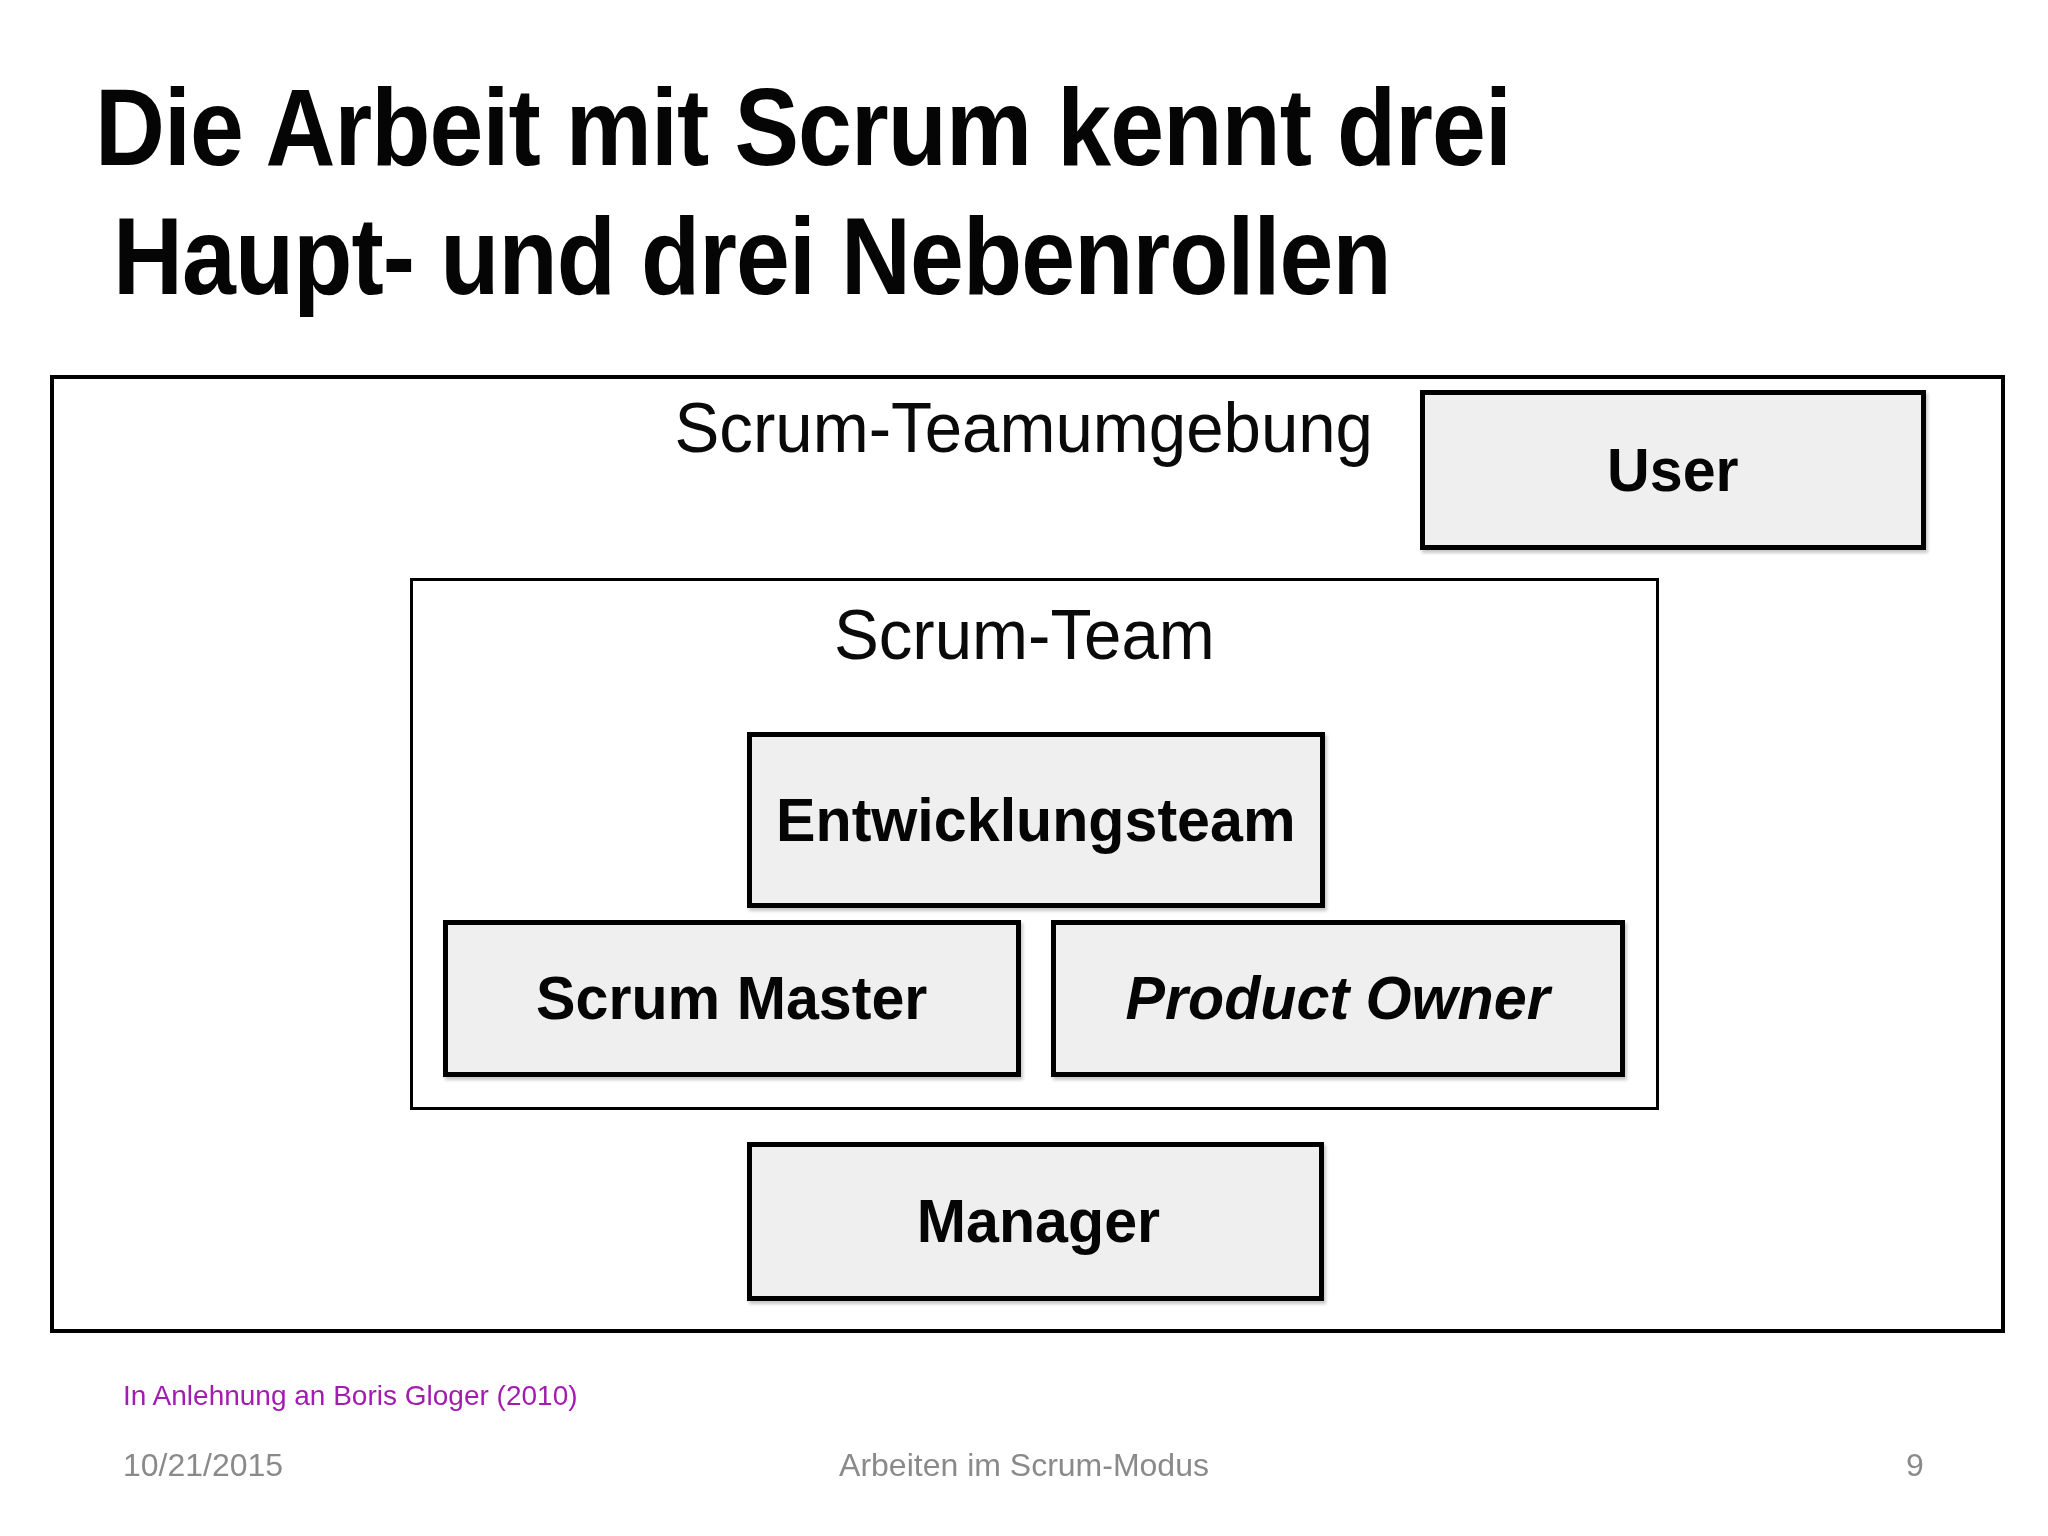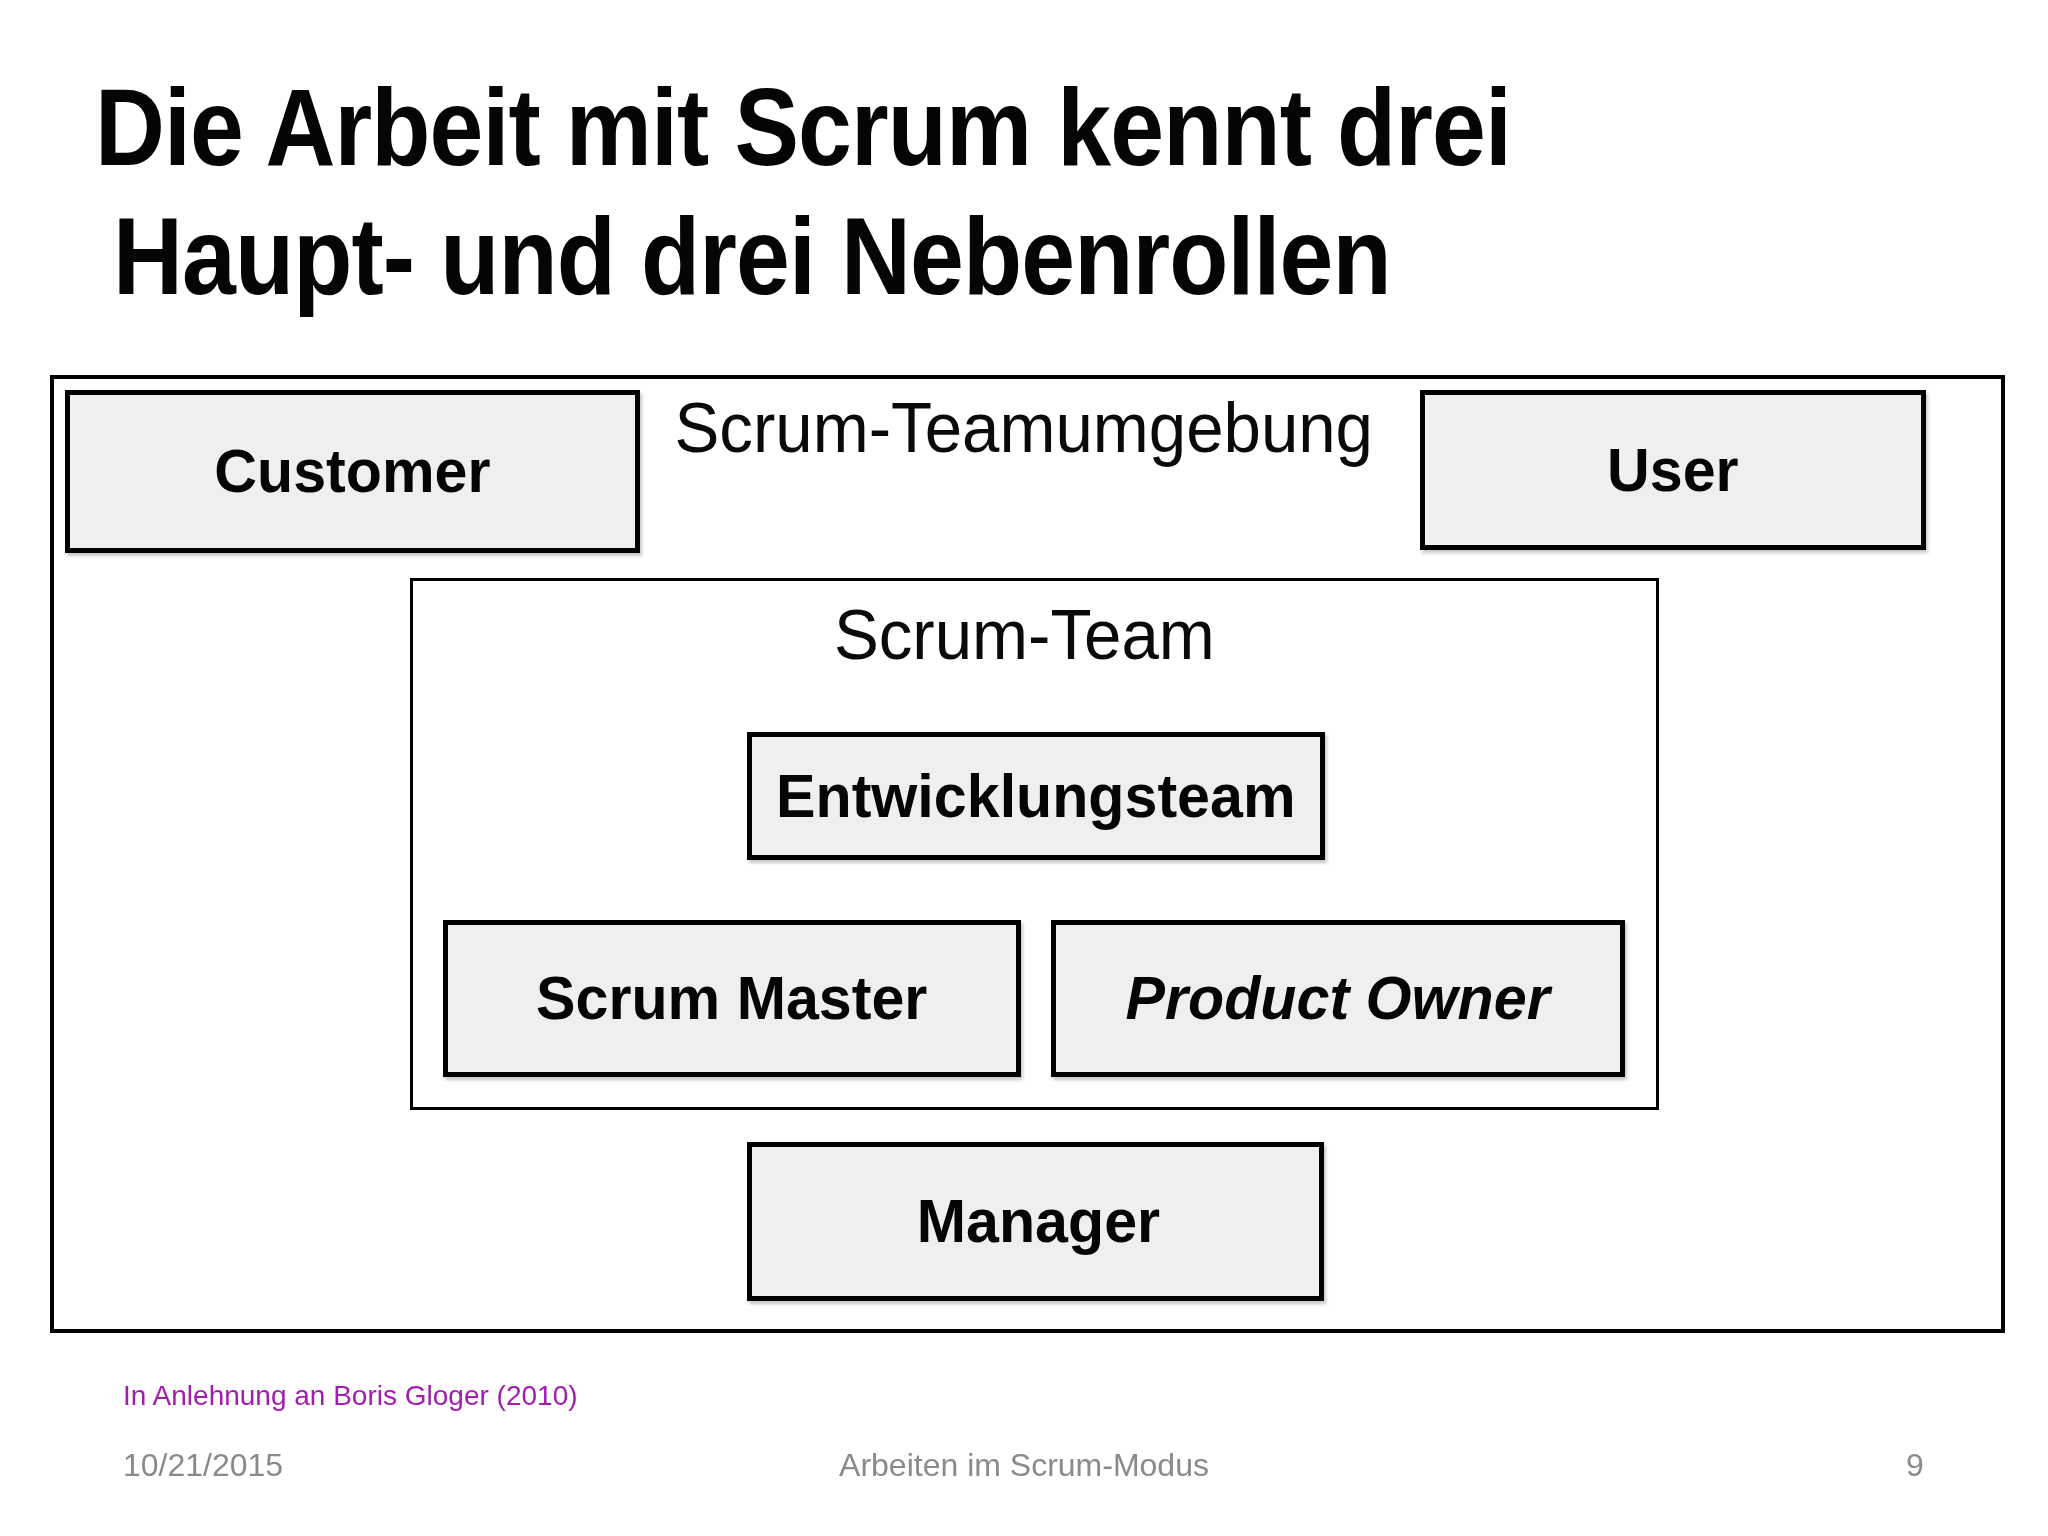--- a/index.html
+++ b/index.html
@@ -95,21 +95,21 @@
     line-height: 1;
     white-space: nowrap;
     color: #050505;
     display: inline-block;
     transform: scaleX(0.97);
     transform-origin: center center;
   }
 
   #customer-box       { left: 65px;   top: 390px;  width: 575px; height: 163px; }
   #user-box           { left: 1420px; top: 390px;  width: 506px; height: 160px; justify-content: center; }
-  #dev-team-box       { left: 747px;  top: 732px;  width: 578px; height: 128px; }
+  #dev-team-box       { left: 747px;  top: 732px;  width: 578px; height: 176px; }
   #scrum-master-box   { left: 443px;  top: 920px;  width: 578px; height: 157px; }
   #product-owner-box  { left: 1051px; top: 920px;  width: 574px; height: 157px; font-style: italic; }
   #manager-box        { left: 747px;  top: 1142px; width: 577px; height: 159px; padding-left: 6px; }
 
   
   #attribution {
     position: absolute;
     left: 123px;
     top: 1379px;
     font-size: 28px;
@@ -139,23 +139,20 @@
   </div>
   <div class="title-line" id="title-line2">
     <span class="cond">Haupt- und drei Nebenrollen</span>
   </div>
 
   <div class="frame" id="env-box"></div>
   <div class="frame-label" id="env-label">
     <span class="lbl">Scrum-Teamumgebung</span>
   </div>
 
-  <div class="role-box" id="customer-box">
-    <span class="role-label">Customer</span>
-  </div>
   <div class="role-box" id="user-box">
     <span class="role-label">User</span>
   </div>
 
   <div class="frame" id="team-box"></div>
   <div class="frame-label" id="team-label">
     <span class="lbl">Scrum-Team</span>
   </div>
 
   <div class="role-box" id="dev-team-box">

